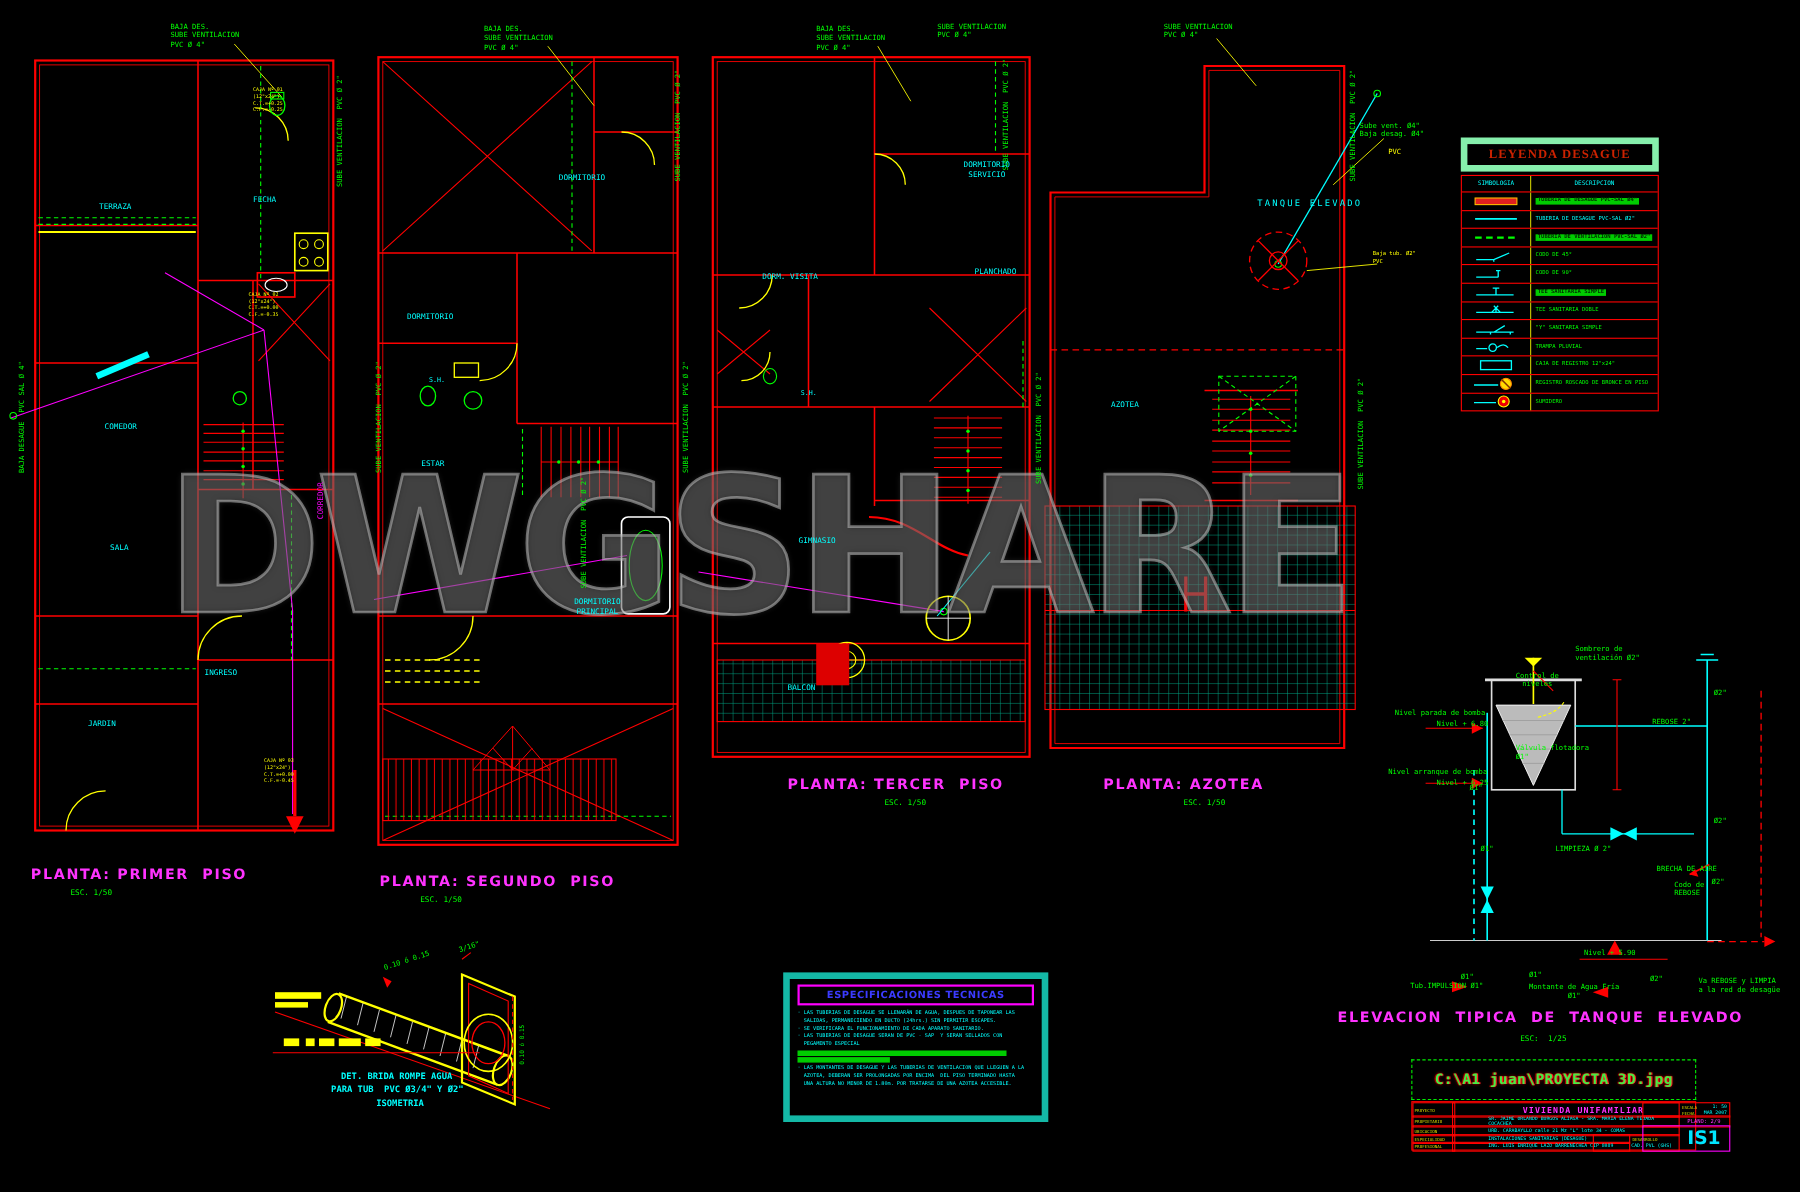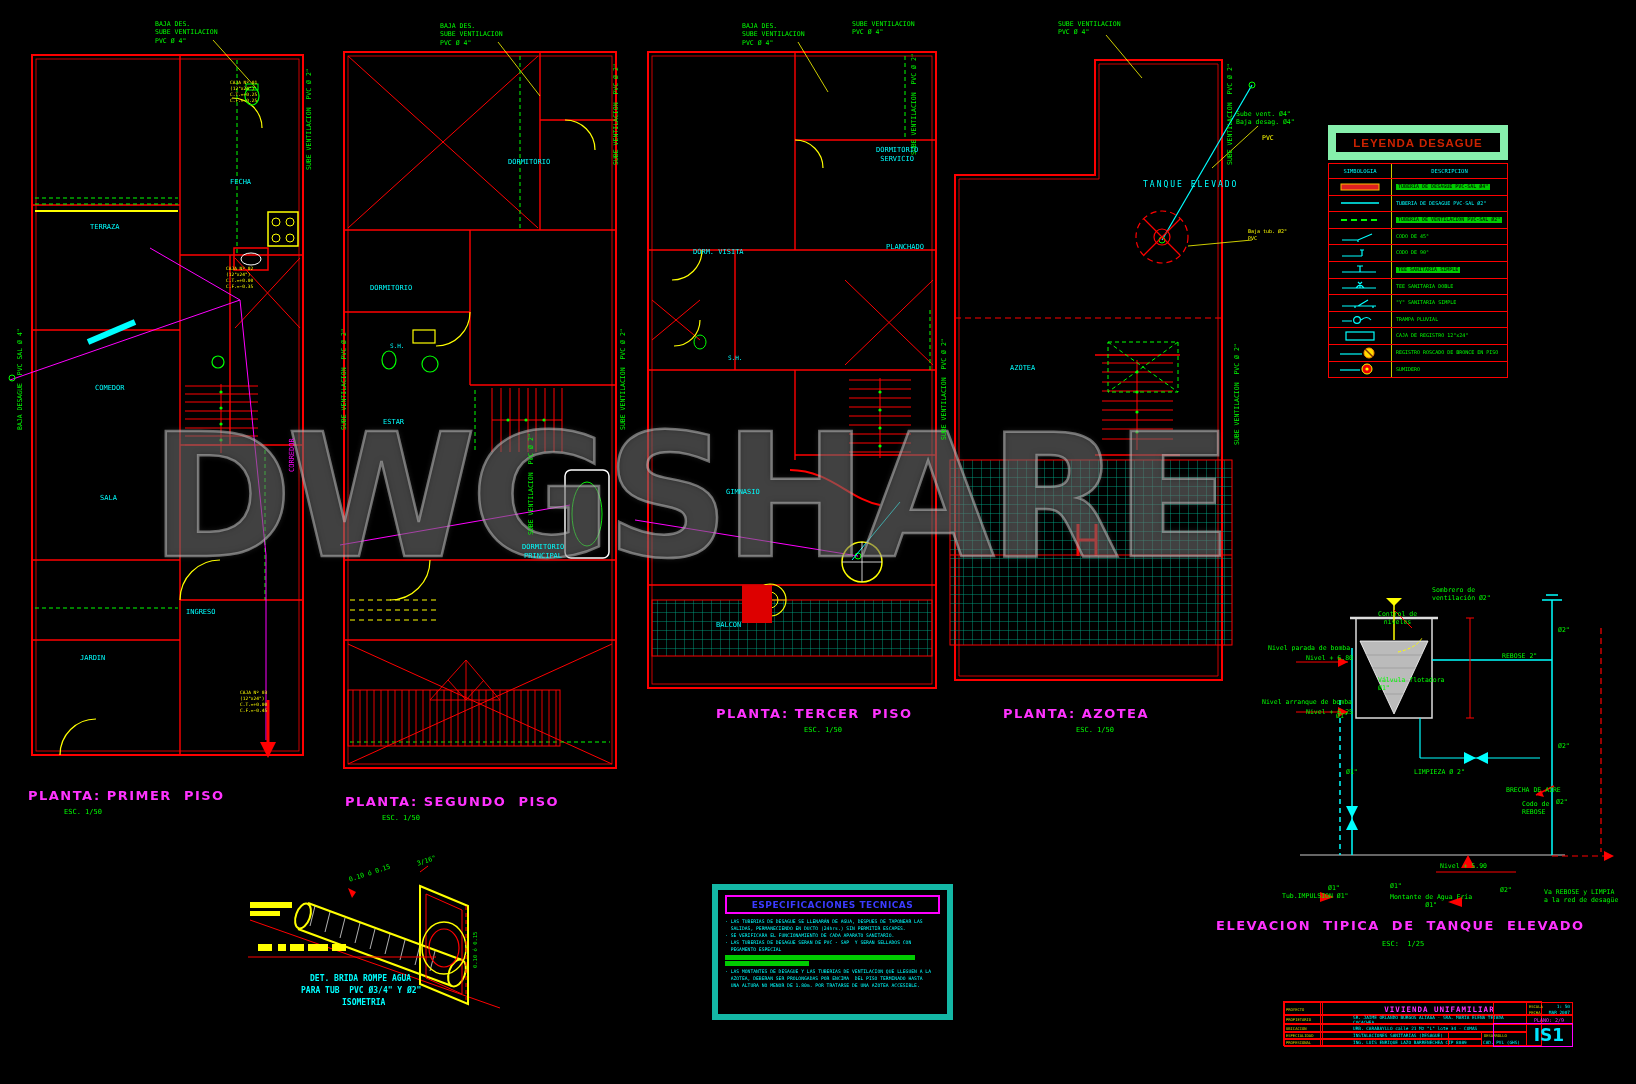--- a/index.html
+++ b/index.html
@@ -10,22 +10,22 @@
   .lbl{position:absolute;white-space:pre;line-height:1.3;transform-origin:0 0;}
   
   #watermark{position:absolute;left:150px;top:420px;display:flex;align-items:flex-end;
     font-family:"DejaVu Sans",sans-serif;font-weight:bold;pointer-events:none;
     color:rgba(120,120,120,0.35);-webkit-text-stroke:2.5px rgba(190,190,190,0.55);
     text-shadow:0 0 6px rgba(90,90,90,.4);}
   #wm-main{font-size:172px;letter-spacing:-6px;line-height:.9;}
   #wm-suffix{font-size:100px;letter-spacing:-3px;line-height:1.05;}
   
   #legend{position:absolute;left:1328px;top:125px;width:180px;height:230px;}
-  #legend-title{border:8px solid #86efac;height:19px;display:flex;align-items:center;justify-content:center;
-    color:#cc2200;font-weight:bold;font-size:11.5px;letter-spacing:1px;font-family:Liberation Sans, sans-serif;}
+  #legend-title{border:6px solid #86efac;height:19px;display:flex;align-items:center;justify-content:center;
+    color:#cc2200;font-weight:bold;font-size:11.5px;letter-spacing:1px;font-family:Liberation Serif, serif;}
   #legend-table{border:1px solid #f00;margin-top:3px;}
   #legend-head{display:flex;height:14px;border-bottom:1px solid #f00;color:#0ff;font-size:5.5px;}
   .leg-sym-col{width:62px;border-right:1px solid #cc0;display:flex;align-items:center;justify-content:center;}
   .leg-desc-col{flex:1;display:flex;align-items:center;justify-content:center;}
   .leg-row{display:flex;height:15.6px;border-bottom:1px solid #f00;align-items:stretch;}
   .leg-row:last-child{border-bottom:none;}
   .leg-sym{width:62px;border-right:1px solid #cc0;display:flex;align-items:center;justify-content:center;}
   .leg-desc{flex:1;display:flex;align-items:center;padding-left:4px;font-size:5px;line-height:1.1;}
   .leg-desc.green{color:#0f0;} .leg-desc.cyan{color:#0ff;}
   .leg-desc.highlight span{background:#00cc00;color:#002b00;font-weight:bold;padding:0 2px;}
@@ -405,20 +405,23 @@
       </div>
   </div>
 
   <div class="sec-title" style="left:1216px;top:918px;" data-bind="elevation.title">ELEVACION  TIPICA  DE  TANQUE  ELEVADO</div>
   <div class="sec-scale" style="left:1350px;top:940px;" data-bind="elevation.scale">ESC:  1/25</div>
   <div class="det-line" style="left:310px;top:974px;" data-bind="detail.line1">DET. BRIDA ROMPE AGUA</div>
   <div class="det-line" style="left:301px;top:986px;" data-bind="detail.line2">PARA TUB  PVC Ø3/4" Y Ø2"</div>
   <div class="det-line" style="left:342px;top:998px;" data-bind="detail.line3">ISOMETRIA</div>
 
   <div id="titleblock">
+    <div id="tb-file">
+      <span data-bind="titleblock.file_text">C:\A1 juan\PROYECTA 3D.jpg</span>
+    </div>
     <div id="tb-grid">
       <div class="tb-cell tb-lab" style="left:0;top:0;width:36px;height:12px;" data-bind="titleblock.proyecto_label">PROYECTO</div>
       <div class="tb-cell" id="tb-proyecto" style="left:36px;top:0;width:173px;height:12px;" data-bind="titleblock.proyecto">VIVIENDA UNIFAMILIAR</div>
       <div class="tb-cell" style="left:209px;top:0;width:46px;height:12px;">
         <div class="mini">
           <div class="row">
               <span class="tb-lab" data-bind="titleblock.escala_label">ESCALA</span>
               <span class="tb-val" data-bind="titleblock.escala">1: 50</span>
             </div>
           <div class="row">
@@ -471,21 +474,21 @@
     <div class="lbl" style="left: 305px; top: 170px; color: rgb(0, 255, 0); font-size: 6.5px; transform: rotate(-90deg);">SUBE VENTILACION  PVC Ø 2"</div>
     <div class="lbl" style="left: 16px; top: 430px; color: rgb(0, 255, 0); font-size: 6.5px; transform: rotate(-90deg);">BAJA DESAGUE  PVC SAL Ø 4"</div>
     <div class="lbl" style="left: 340px; top: 430px; color: rgb(0, 255, 0); font-size: 6.5px; transform: rotate(-90deg);">SUBE VENTILACION  PVC Ø 2"</div>
     <div class="lbl" style="left: 619px; top: 430px; color: rgb(0, 255, 0); font-size: 6.5px; transform: rotate(-90deg);">SUBE VENTILACION  PVC Ø 2"</div>
     <div class="lbl" style="left: 612px; top: 165px; color: rgb(0, 255, 0); font-size: 6.5px; transform: rotate(-90deg);">SUBE VENTILACION  PVC Ø 2"</div>
     <div class="lbl" style="left: 910px; top: 155px; color: rgb(0, 255, 0); font-size: 6.5px; transform: rotate(-90deg);">SUBE VENTILACION  PVC Ø 2"</div>
     <div class="lbl" style="left: 940px; top: 440px; color: rgb(0, 255, 0); font-size: 6.5px; transform: rotate(-90deg);">SUBE VENTILACION  PVC Ø 2"</div>
     <div class="lbl" style="left: 1226px; top: 165px; color: rgb(0, 255, 0); font-size: 6.5px; transform: rotate(-90deg);">SUBE VENTILACION  PVC Ø 2"</div>
     <div class="lbl" style="left: 1233px; top: 445px; color: rgb(0, 255, 0); font-size: 6.5px; transform: rotate(-90deg);">SUBE VENTILACION  PVC Ø 2"</div>
     <div class="lbl" style="left: 527px; top: 535px; color: rgb(0, 255, 0); font-size: 6.5px; transform: rotate(-90deg);">SUBE VENTILACION  PVC Ø 2"</div>
-    <div class="lbl" style="left: 90px; top: 184px; color: rgb(0, 255, 255); font-size: 7px; margin-top: 39px;">TERRAZA</div>
+    <div class="lbl" style="left: 90px; top: 184px; color: rgb(0, 255, 255); font-size: 7px;">TERRAZA</div>
     <div class="lbl" style="left: 230px; top: 178px; color: rgb(0, 255, 255); font-size: 7px;">FECHA</div>
     <div class="lbl" style="left: 95px; top: 384px; color: rgb(0, 255, 255); font-size: 7px;">COMEDOR</div>
     <div class="lbl" style="left: 288px; top: 472px; color: rgb(255, 0, 255); font-size: 7px; transform: rotate(-90deg);">CORREDOR</div>
     <div class="lbl" style="left: 100px; top: 494px; color: rgb(0, 255, 255); font-size: 7px;">SALA</div>
     <div class="lbl" style="left: 186px; top: 608px; color: rgb(0, 255, 255); font-size: 7px;">INGRESO</div>
     <div class="lbl" style="left: 80px; top: 654px; color: rgb(0, 255, 255); font-size: 7px;">JARDIN</div>
     <div class="lbl" style="left: 508px; top: 158px; color: rgb(0, 255, 255); font-size: 7px;">DORMITORIO</div>
     <div class="lbl" style="left: 370px; top: 284px; color: rgb(0, 255, 255); font-size: 7px;">DORMITORIO</div>
     <div class="lbl" style="left: 390px; top: 342px; color: rgb(0, 255, 255); font-size: 6px;">S.H.</div>
     <div class="lbl" style="left: 383px; top: 418px; color: rgb(0, 255, 255); font-size: 7px; text-align: right;">ESTAR</div>

